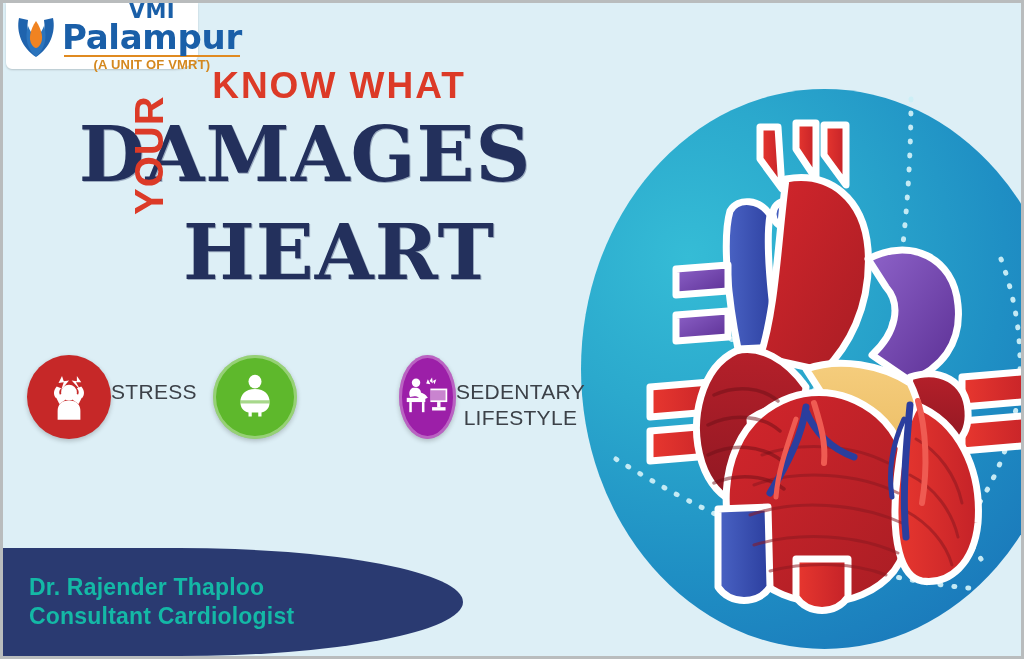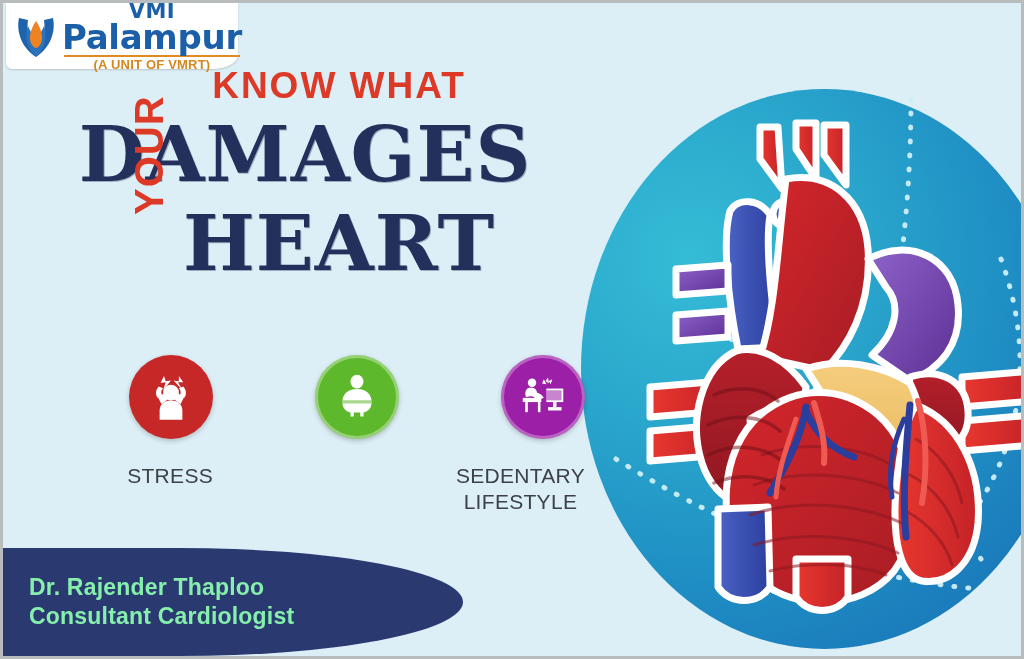--- a/index.html
+++ b/index.html
@@ -23,21 +23,21 @@
     position: absolute;
     inset: 0;
     background: #ddeff6;
   }
 
   
   .logo-panel {
     position: absolute;
     left: 3px;
     top: 0px;
-    width: 232px;
+    width: 192px;
     height: 66px;
     background: #ffffff;
     border-bottom-left-radius: 6px;
     border-bottom-right-radius: 26px 14px;
     box-shadow: 0 1px 2px rgba(0,0,0,0.18);
     z-index: 40;
     display: flex;
     align-items: center;
     padding: 0 6px 0 8px;
     box-sizing: border-box;
@@ -156,21 +156,21 @@
     transform-origin: left top;
     font-size: 40px;
     font-weight: bold;
     color: #dc3a27;
     letter-spacing: 1px;
     white-space: nowrap;
   }
   .heart-word {
     position: absolute;
     left: 180px;
-    top: 9px;
+    top: 18px;
     font-family: "DejaVu Serif", "Liberation Serif", serif;
     font-size: 76px;
     font-weight: bold;
     color: #23305c;
     letter-spacing: 1px;
     line-height: 1;
     text-shadow: 1px 1px 0 rgba(35,48,92,0.35);
     text-align: right;
   }
 
@@ -179,22 +179,22 @@
     position: absolute;
     left: 24px;
     top: 352px;
     width: 560px;
     display: flex;
     z-index: 30;
   }
   .icon-item {
     width: 186px;
     display: flex;
-    flex-direction: column;
-    align-items: flex-end;
+    flex-direction: row;
+    align-items: flex-start;
   }
   .icon-circle {
     width: 84px;
     height: 84px;
     border-radius: 50%;
     display: flex;
     align-items: center;
     justify-content: center;
     box-shadow: 0 2px 5px rgba(0,0,0,0.22);
     position: relative;
@@ -228,21 +228,21 @@
     border-top-right-radius: 60% 56px;
     border-bottom-right-radius: 60% 56px;
     z-index: 50;
     display: flex;
     flex-direction: column;
     justify-content: center;
     padding-left: 56px;
     box-sizing: border-box;
   }
   .doctor-line {
-    color: #86efac;
+    color: #14b8a6;
     font-size: 23px;
     font-weight: bold;
     line-height: 1.26;
     letter-spacing: 0.2px;
   }
 </style>
 </head>
 <body>
 
 <div id="poster">

